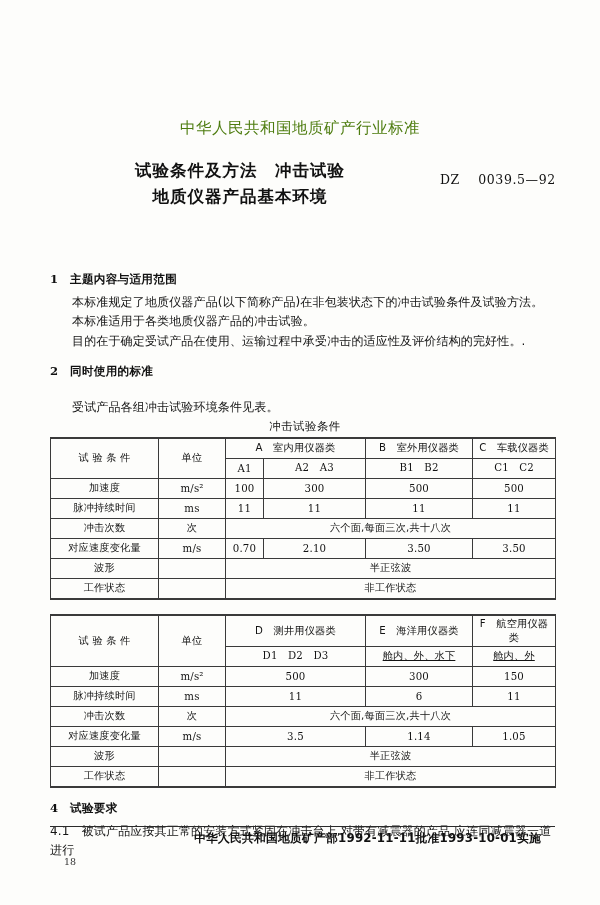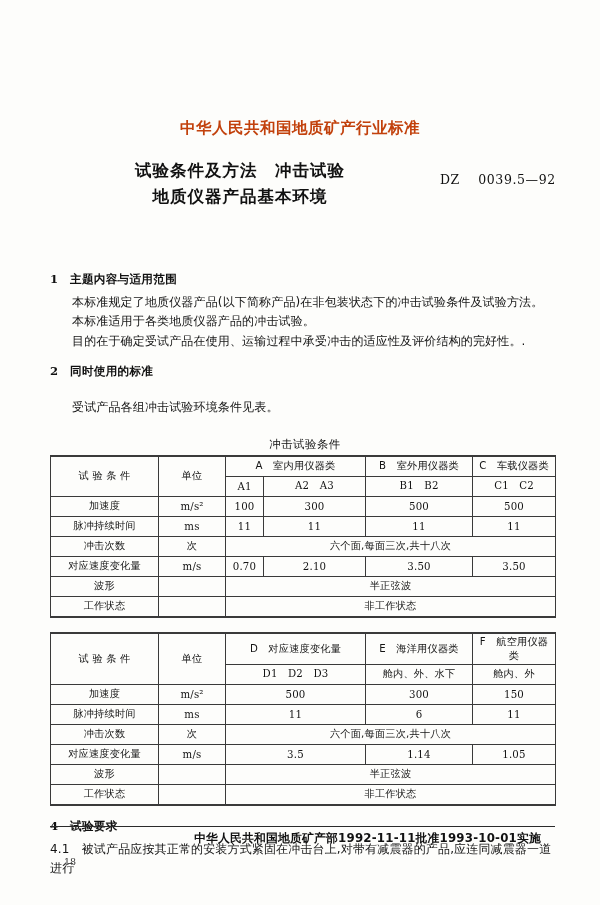--- a/index.html
+++ b/index.html
@@ -24,23 +24,23 @@
   
   .masthead {
     position: absolute;
     top: 118px;
     left: 0;
     right: 0;
     text-align: center;
   }
   .org-line {
     font-size: 15.5px;
-    font-weight: bold;
+    font-weight: normal;
     letter-spacing: 0.5px;
-    color: #c2410c;
+    color: #4d7c0f;
   }
   .title-block {
     position: absolute;
     top: 158px;
     left: 0;
     width: 600px;
   }
   .doc-title {
     text-align: center;
     font-size: 16.5px;
@@ -91,21 +91,21 @@
     letter-spacing: 0.15px;
   }
   .sec-gap { height: 13px; }
 
   
   .tbl-caption {
     text-align: center;
     font-size: 11.4px;
     font-weight: normal;
     color: #111;
-    margin: 19px 0 3px 0;
+    margin: 1px 0 3px 0;
     letter-spacing: 0.5px;
   }
   table.dz {
     border-collapse: collapse;
     width: 505px;
     margin: 0 0 0 0;
     table-layout: fixed;
   }
   table.dz td, table.dz th {
     border: 1px solid #3a3a3a;
@@ -144,20 +144,21 @@
     letter-spacing: 0.4px;
   }
   td.sub {
     font-family: "DejaVu Serif", "Liberation Serif", serif;
     font-size: 10px;
     letter-spacing: 1.4px;
   }
   td.sub-cn {
     font-size: 10px;
     letter-spacing: 0.4px;
+    text-decoration: underline;
   }
   td.span-note {
     letter-spacing: 0.4px;
     font-size: 10px;
   }
   .tbl-gap { height: 14px; }
 
   
   .footer-rule {
     position: absolute;
@@ -308,21 +309,21 @@
         <col style="width:108px">
         <col style="width:67px">
         <col style="width:140px">
         <col style="width:107px">
         <col style="width:83px">
       </colgroup>
       <tbody>
         <tr>
           <td class="cond-head top-rule" rowspan="2">试 验 条 件</td>
           <td class="top-rule" rowspan="2">单位</td>
-          <td class="grp top-rule">D　对应速度变化量</td>
+          <td class="grp top-rule">D　测井用仪器类</td>
           <td class="grp top-rule">E　海洋用仪器类</td>
           <td class="grp top-rule">F　航空用仪器类</td>
         </tr>
         <tr>
           <td class="sub">D1　D2　D3</td>
           <td class="sub-cn">舱内、外、水下</td>
           <td class="sub-cn">舱内、外</td>
         </tr>
 
         <tr>

